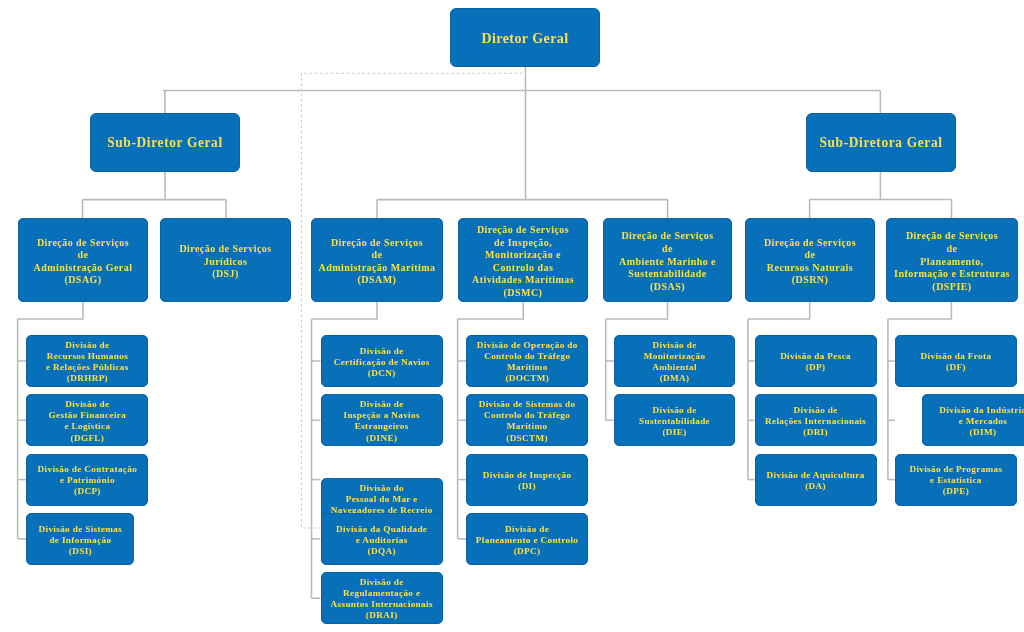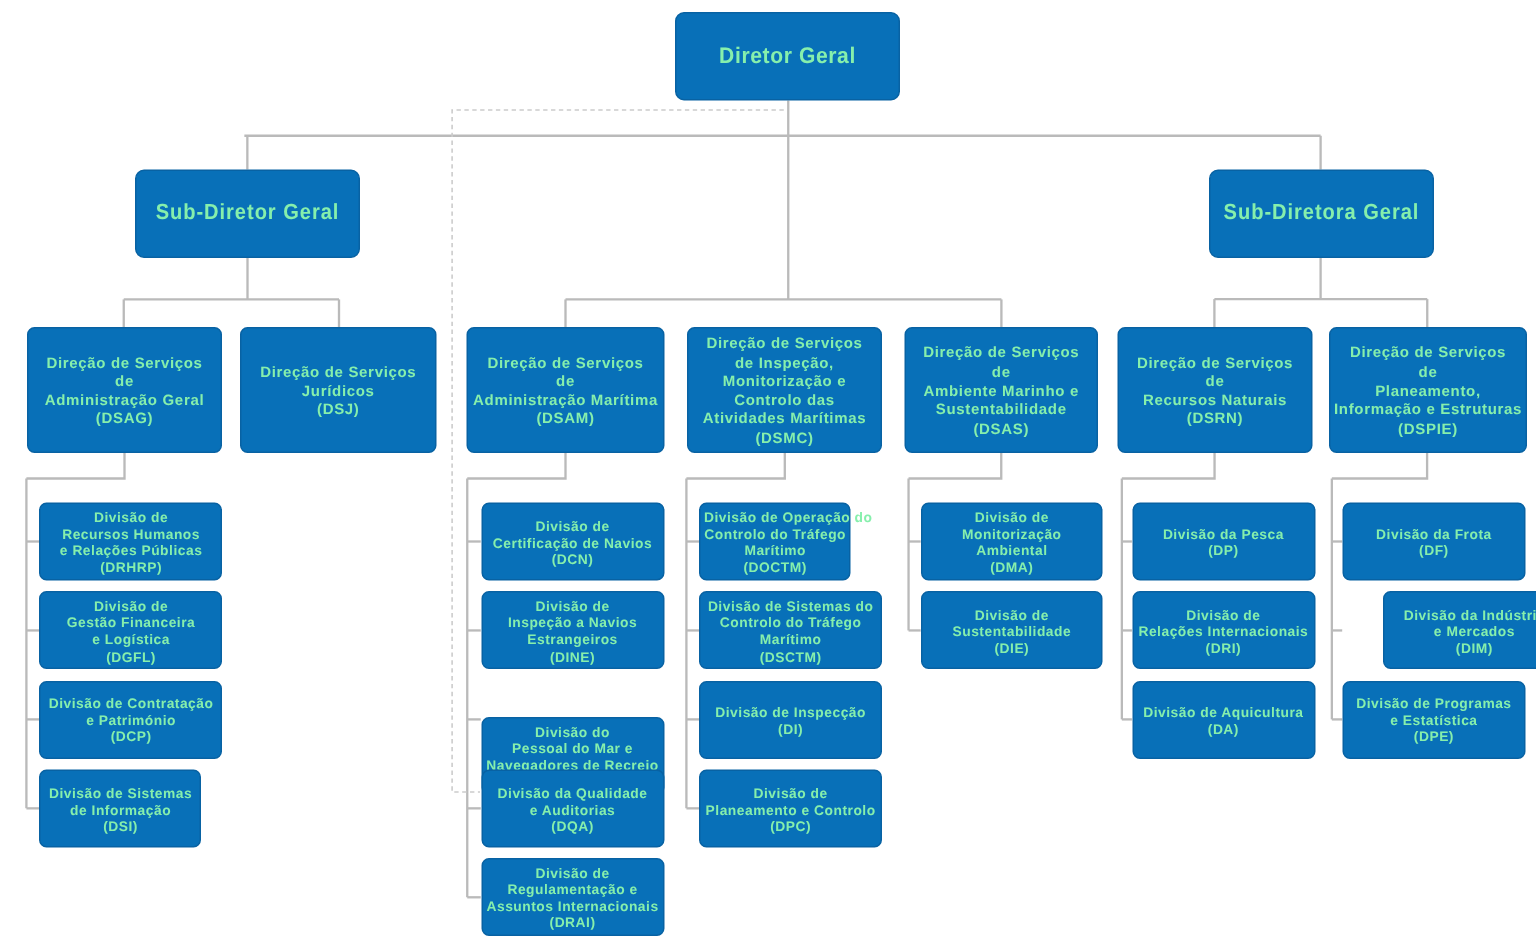--- a/index.html
+++ b/index.html
@@ -5,24 +5,24 @@
 <style>
   html,body{margin:0;padding:0;background:#ffffff;}
   body{width:1024px;height:632px;overflow:hidden;
        font-family:"Liberation Sans",sans-serif;}
   #chart{position:relative;width:1024px;height:632px;background:#ffffff;}
   svg#links{position:absolute;left:0;top:0;width:1024px;height:632px;
             pointer-events:none;}
   svg#links path{fill:none;stroke:#bababa;stroke-width:1.55;}
   svg#links path.dash{stroke:#cbcbcb;stroke-width:1.05;stroke-dasharray:2.9 2.35;}
   .node{position:absolute;box-sizing:border-box;
-        background:#0870b8;color:#86efac;border-radius:5px;
+        background:#0870b8;color:#fde047;border-radius:5px;
         border:.8px solid #0862a3;
         display:flex;align-items:center;justify-content:center;
-        text-align:center;font-weight:bold;}
+        text-align:center;font-weight:bold;font-family:Liberation Serif, serif;}
   .node .txt{display:block;width:100%;padding:0 2px;box-sizing:border-box;position:relative;}
   .node .ln{display:block;white-space:nowrap;}
   .lvl1{font-size:15px;letter-spacing:.45px;line-height:1.2;border-radius:6px;}
   .lvl1 .ln{transform:scaleX(.935);}
   .lvl2{font-size:14.6px;letter-spacing:.7px;line-height:1.2;border-radius:6px;}
   .lvl2 .ln{transform:scaleX(.917);}
   .lvl3{font-size:10px;letter-spacing:.45px;line-height:12.55px;}
   .lvl3 .txt{top:1.8px;}
   .lvl4{font-size:9.2px;letter-spacing:.35px;line-height:11.05px;}
   .lvl4 .txt{top:1.2px;}
@@ -217,21 +217,21 @@
       </span>
     </div>
   <div class="node lvl4" style="left:320.5px;top:572.2px;width:122.4px;height:52px;">
       <span class="txt">
         <span class="ln">Divisão de</span>
         <span class="ln">Regulamentação  e</span>
         <span class="ln">Assuntos Internacionais</span>
         <span class="ln">(DRAI)</span>
       </span>
     </div>
-  <div class="node lvl4" style="left:466.3px;top:335px;width:101px;height:52px;">
+  <div class="node lvl4" style="left:466.3px;top:335px;width:122px;height:52px;">
       <span class="txt">
         <span class="ln">Divisão de Operação do</span>
         <span class="ln">Controlo do Tráfego</span>
         <span class="ln">Marítimo</span>
         <span class="ln">(DOCTM)</span>
       </span>
     </div>
   <div class="node lvl4" style="left:466.3px;top:394.3px;width:121.6px;height:52px;justify-content:flex-end;">
       <span class="txt">
         <span class="ln">Divisão de Sistemas do</span>

